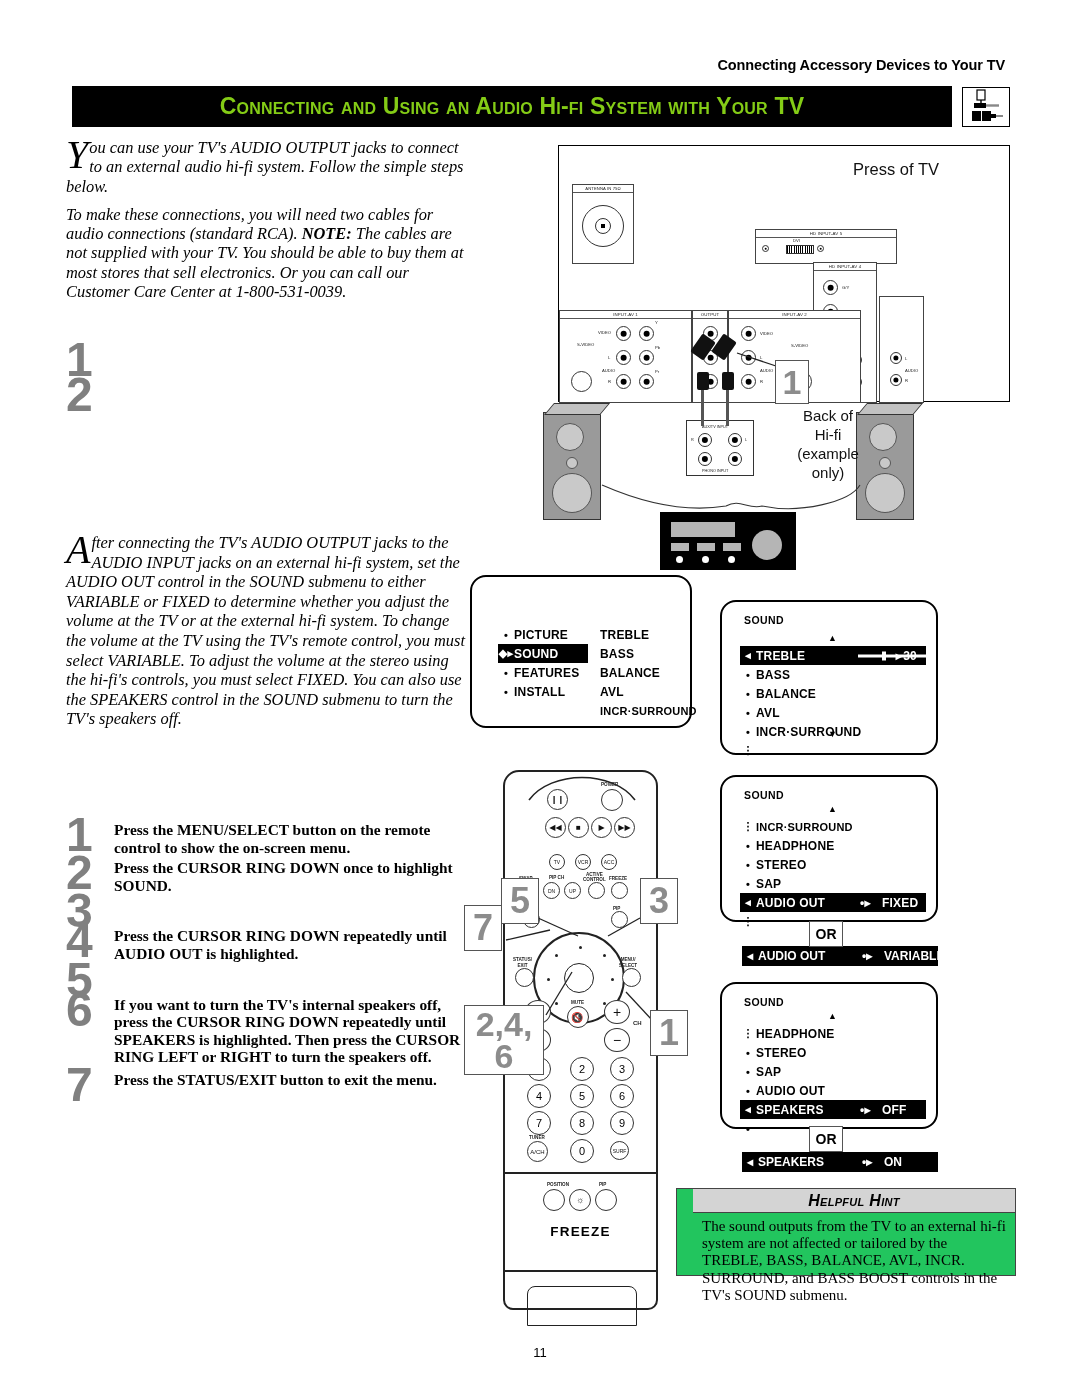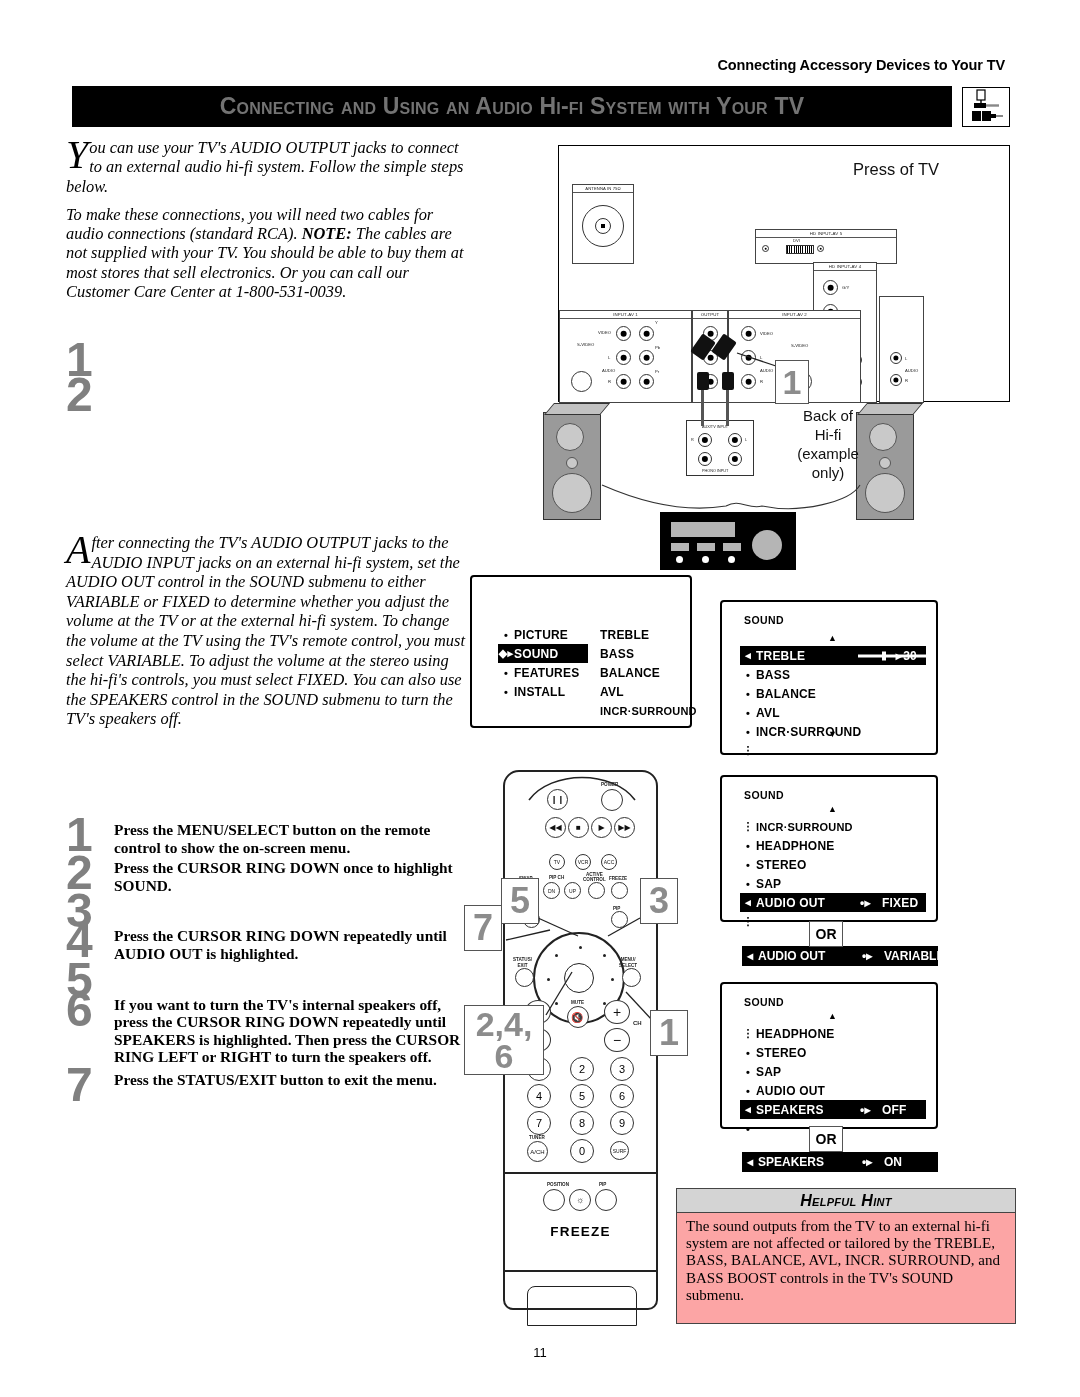--- a/index.html
+++ b/index.html
@@ -25,21 +25,21 @@
   }
 
   
   #title-bar {
     position: absolute; left: 72px; top: 86px;
     width: 880px; height: 41px;
     background: #000;
     display: flex; align-items: center; justify-content: center;
   }
   #title-bar .title-text {
-    color: #737373;
+    color: #84cc16;
     font-family: "Liberation Sans", sans-serif;
     font-weight: bold;
     font-size: 23px;
     font-variant: small-caps;
     letter-spacing: 0.2px;
     white-space: nowrap;
   }
   #title-icon {
     position: absolute; left: 962px; top: 87px;
     width: 48px; height: 40px;
@@ -253,21 +253,21 @@
     color: #8c8c8c;
     display: flex; align-items: center; justify-content: center;
     z-index: 40;
   }
 
   
   .osd {
     position: absolute;
     background: #fff;
     border: 2px solid #000;
-    border-radius: 4px;
+    border-radius: 16px;
     font-family: "Liberation Sans", sans-serif;
     z-index: 20;
     padding-left: 36px;
   }
   .osd .osd-title {
     position: absolute; left: 22px; top: 12px;
     font-size: 10.5px; letter-spacing: 0.4px; font-weight: bold;
   }
   .osd-row {
     position: relative;
@@ -367,23 +367,24 @@
     width: 24px; height: 24px;
     border: 1.4px solid #333; border-radius: 50%;
     display:flex;align-items:center;justify-content:center;
     font-family: "Liberation Sans", sans-serif;
     font-size: 11px;
   }
 
   
   #hint-box {
     position: absolute; left: 676px; top: 1188px;
-    width: 340px; height: 136px;
+    width: 340px; height: 88px;
     border: 1.3px solid #444;
-    background: #fca5a5;
+    background: #22c55e;
+    padding-left: 16px;
   }
   #hint-header {
     height: 24px;
     background: #d4d4d4;
     border-bottom: 1.3px solid #444;
     display: flex; align-items: center; justify-content: center;
     font-family: "Liberation Sans", sans-serif;
     font-weight: bold; font-style: italic;
     font-size: 16px; font-variant: small-caps;
     letter-spacing: 0.3px;

